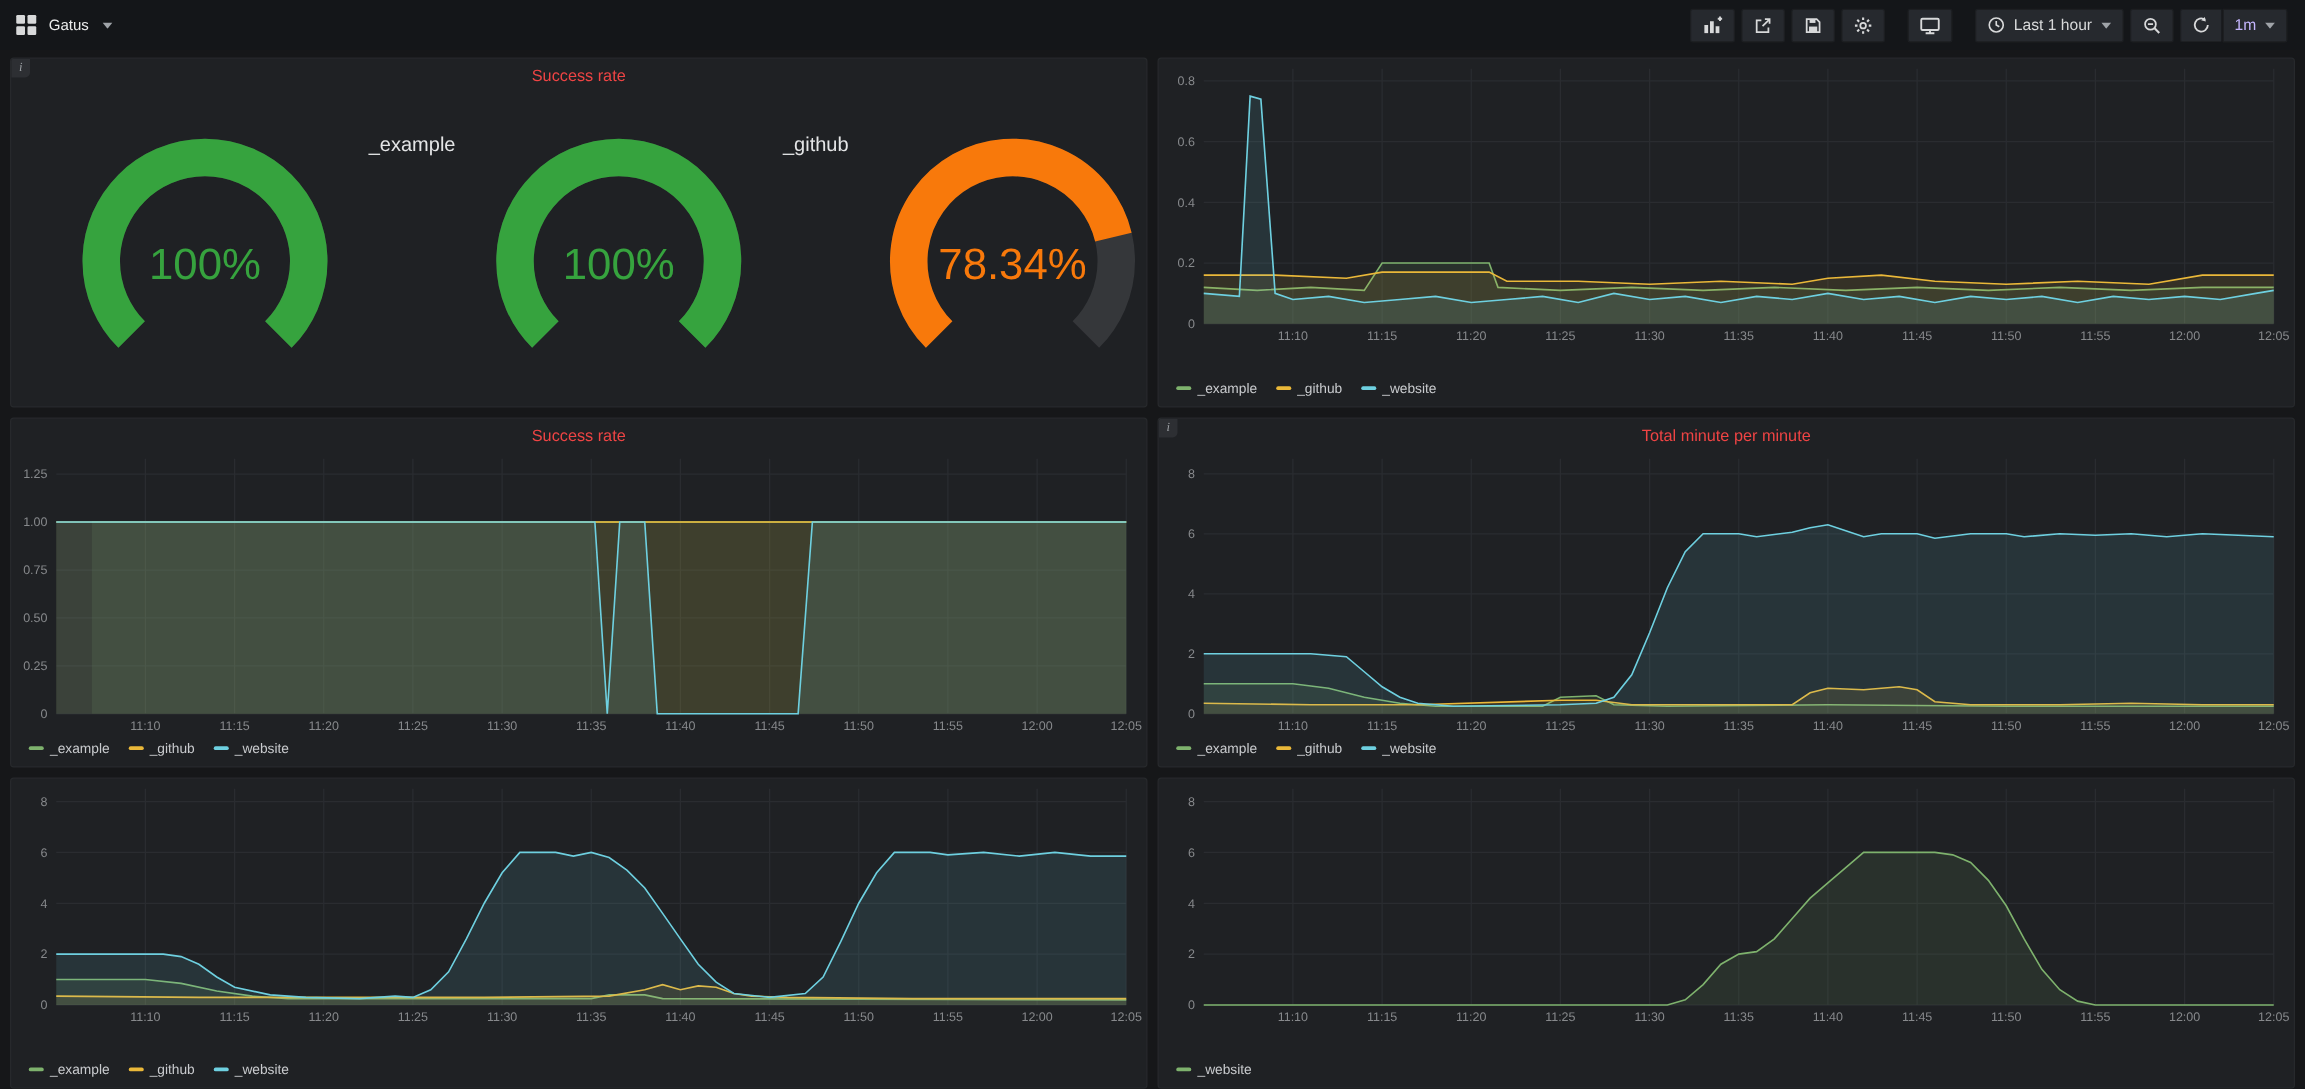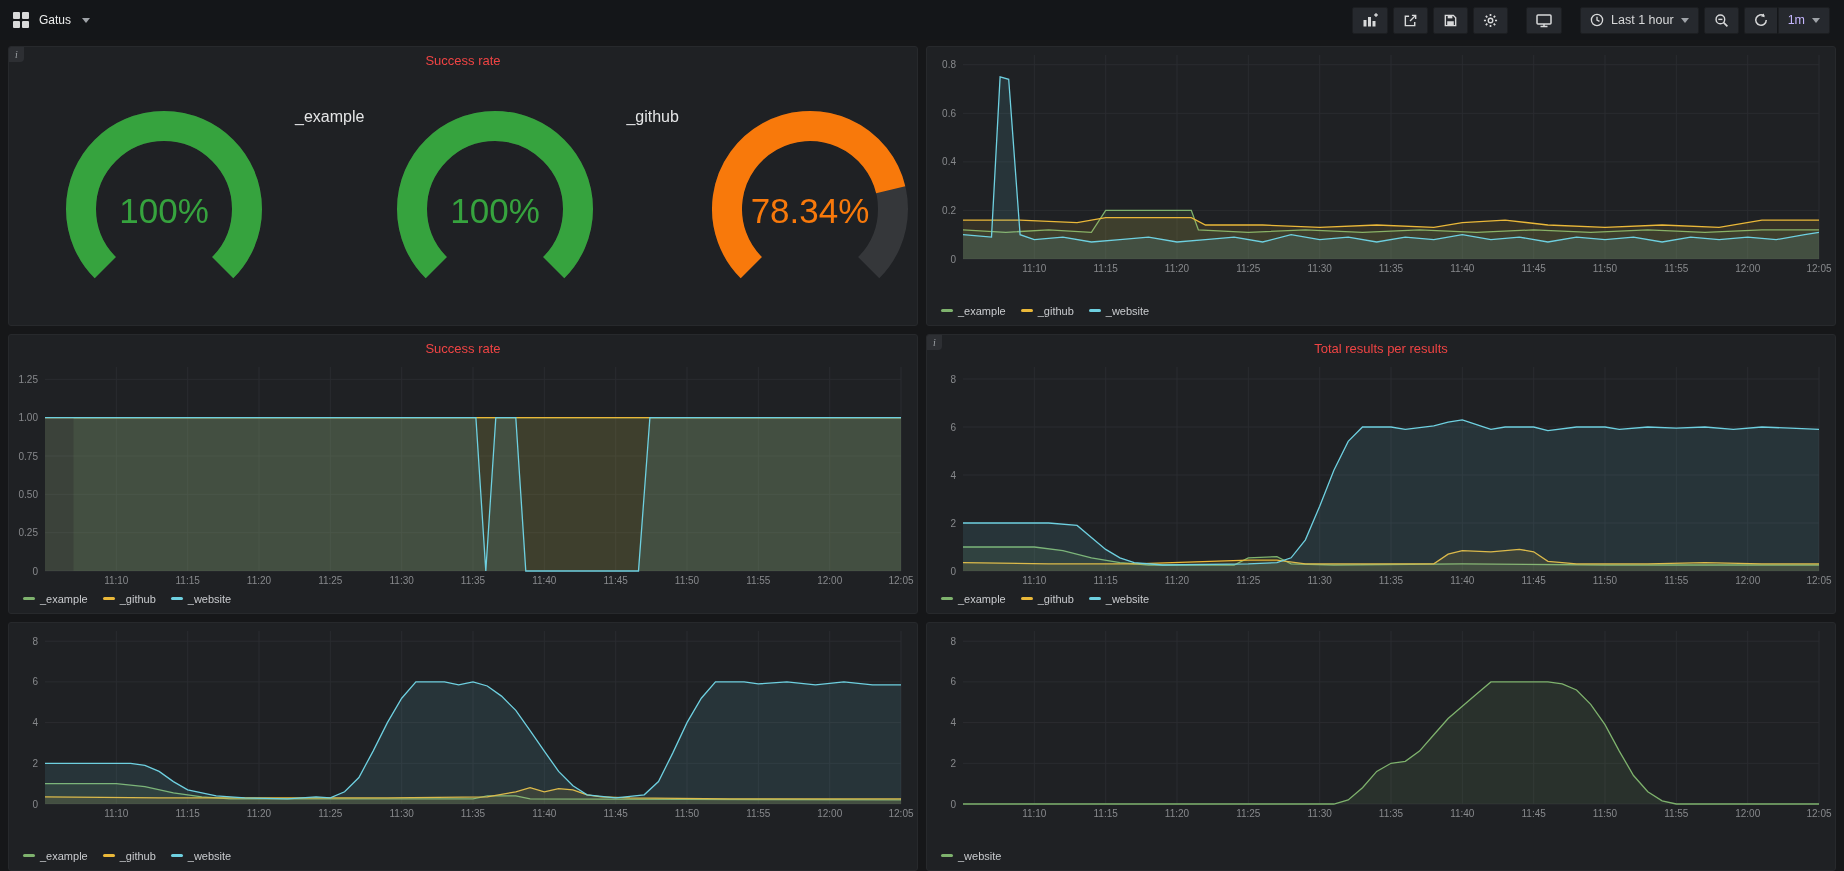--- a/index.html
+++ b/index.html
@@ -315,21 +315,21 @@
         </span>
         <span class="legend-item">
           <i class="swatch" style="background: rgb(110, 208, 224);"></i>
           <span>_website</span>
         </span>
       </div>
   </section>
 
   <section class="panel">
     <div class="panel-info">i</div>
-    <h2 class="panel-title">Total results per results</h2>
+    <h2 class="panel-title">Total minute per minute</h2>
     <div class="chart"><svg width="908" height="230">
           <line class="grid" x1="36" x2="892" y1="212.0" y2="212.0"></line>
           <text class="ylab" x="29" y="215.5">0</text>
           <line class="grid" x1="36" x2="892" y1="164.0" y2="164.0"></line>
           <text class="ylab" x="29" y="167.5">2</text>
           <line class="grid" x1="36" x2="892" y1="116.0" y2="116.0"></line>
           <text class="ylab" x="29" y="119.5">4</text>
           <line class="grid" x1="36" x2="892" y1="68.0" y2="68.0"></line>
           <text class="ylab" x="29" y="71.5">6</text>
           <line class="grid" x1="36" x2="892" y1="20.0" y2="20.0"></line>

